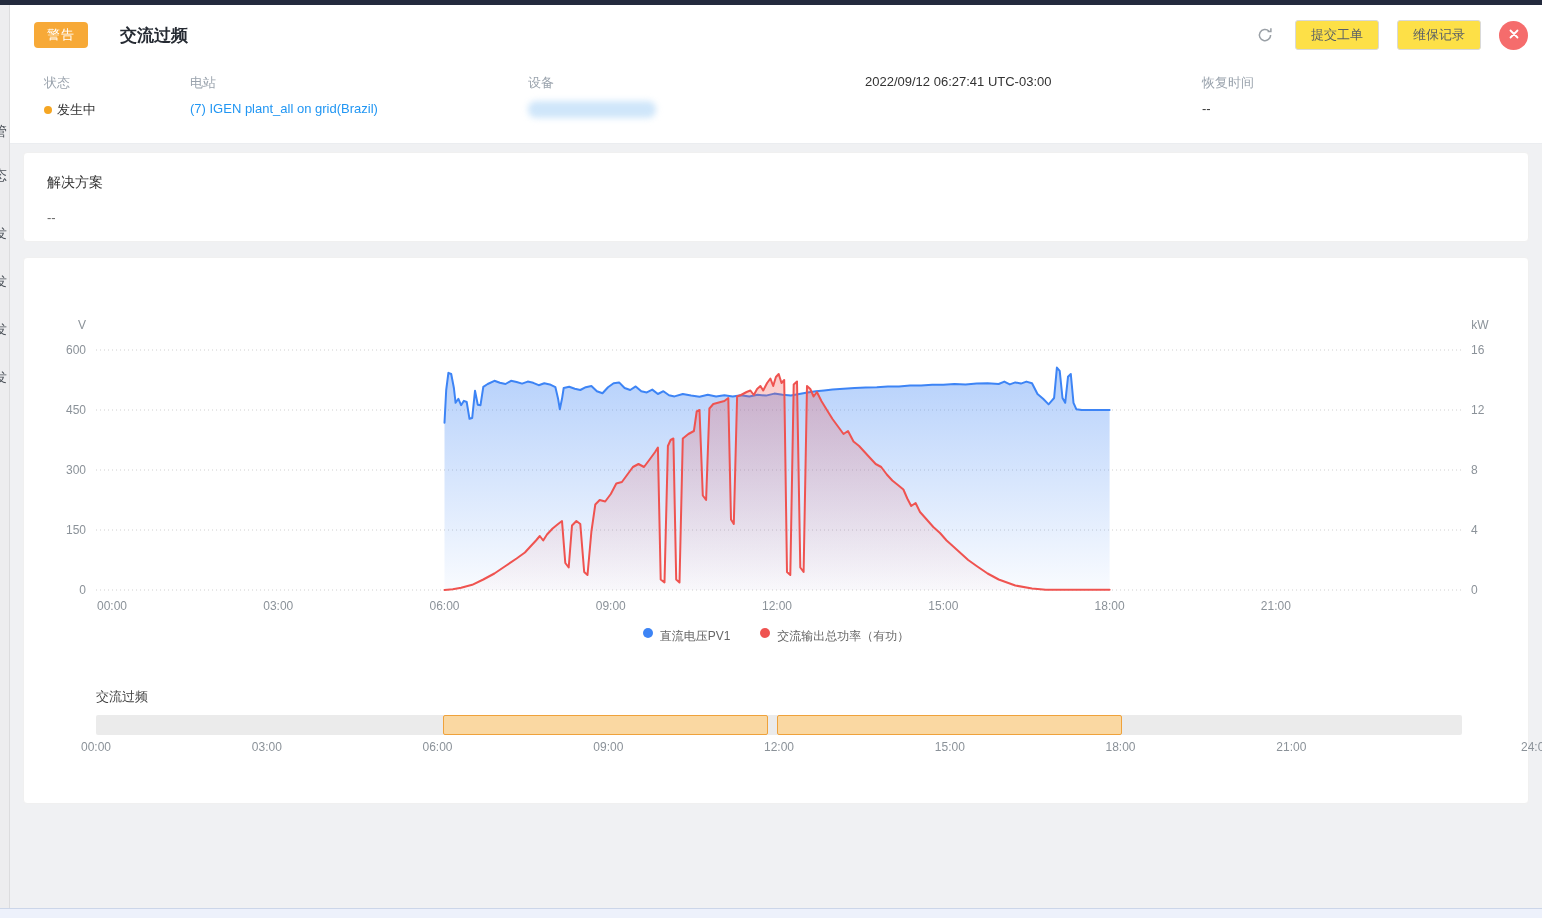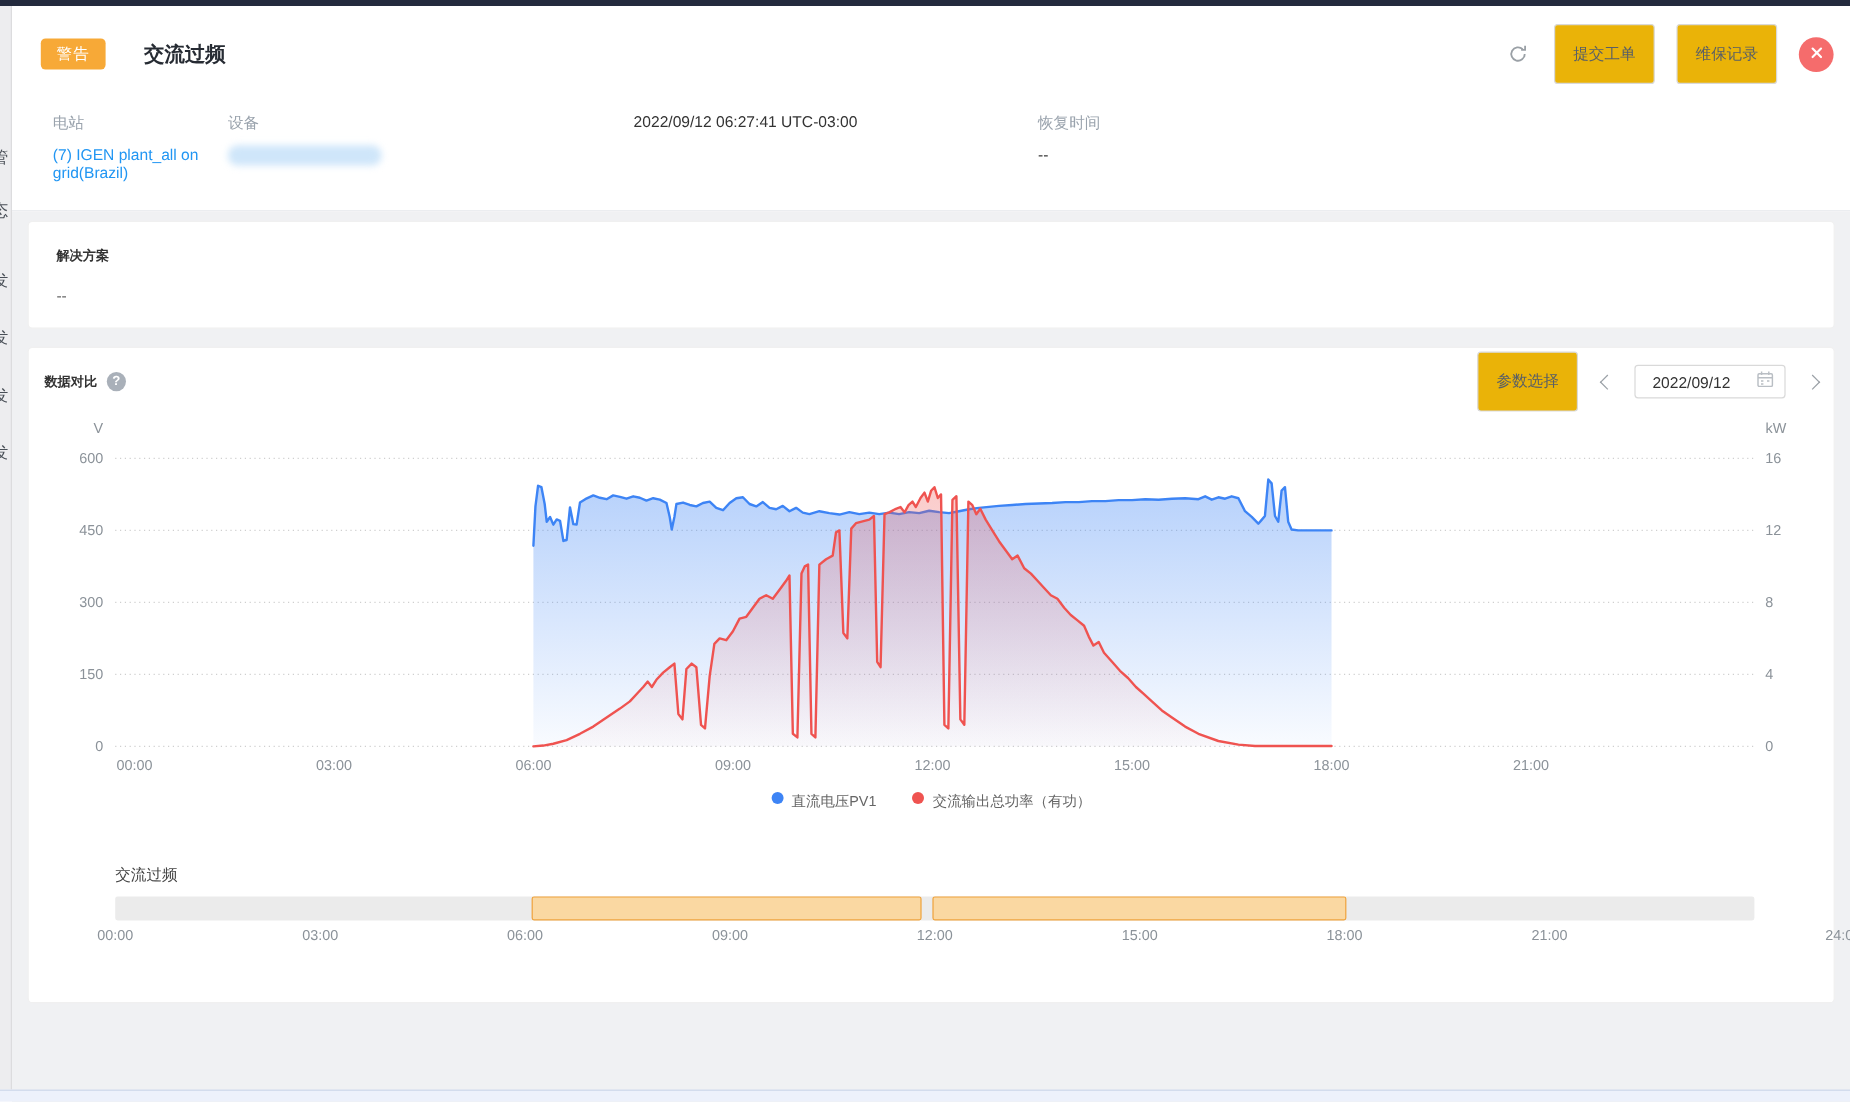--- a/index.html
+++ b/index.html
@@ -16,38 +16,38 @@
   .modal { position:absolute; left:10px; top:5px; width:1532px; height:903px; background:#fff; }
 
   .modal-top { background:#fff; padding:15px 14px 24px 24px; border-bottom:1px solid #ebedf0; }
   .head-row { display:flex; align-items:center;gap:20px; }
   .badge { background:#f7a937; color:#fff; font-size:13px; border-radius:4px;
     padding:4px 13px; letter-spacing:1px; }
   .title { font-size:17px; font-weight:bold; color:#262b33; margin-left:12px; }
   .head-actions { margin-left:auto; display:flex; align-items:center; }
   .icon-btn { width:20px; height:20px; display:flex; align-items:center; justify-content:center;
     cursor:pointer; margin-right:20px; }
-  .btn { background:#eab308; border:1px solid #d9d9d9; border-radius:3px; color:#595f66;
-    font-size:13px; padding:15px 15px; margin-right:18px; cursor:pointer;font-family:Liberation Mono, monospace; }
+  .btn { background:#fde047; border:1px solid #d9d9d9; border-radius:3px; color:#595f66;
+    font-size:13px; padding:5px 15px; margin-right:18px; cursor:pointer;font-family:Liberation Mono, monospace; }
   .close-btn { width:29px; height:29px; border-radius:50%; background:#f56c6c; border:none;
     display:flex; align-items:center; justify-content:center; cursor:pointer; margin-right:0; }
 
   .meta-row { display:grid; grid-template-columns:146px 338px 337px 337px 1fr;
     padding:24px 0 0 10px; }
   .meta-label { font-size:13px; color:#9aa3ad; margin-bottom:9px; }
   .meta-value { font-size:13px; color:#333; display:flex; align-items:center; }
   .status-dot { width:8px; height:8px; border-radius:50%; background:#f5a623;
     display:inline-block; margin-right:5px; }
   .link { color:#2196f3; cursor:pointer; }
   .redacted { width:128px; height:17px; border-radius:8px; background:#cfe6fa; filter:blur(3px); }
 
   .modal-body { background:#f0f1f3; height:776px; padding:8px 13px 0; }
   .card { background:#fff; border-radius:4px; border:1px solid #f0f0f0; }
   .solution-card { height:90px; padding:21px 23px; }
-  .card-title { font-size:11px; color:#333; font-weight:700; }
+  .card-title { font-size:14px; color:#333; font-weight:400; }
   .solution-value { font-size:13px; color:#666; margin-top:18px; }
 
   .chart-card { margin-top:15px; height:547px; position:relative; }
   .cc-head { position:absolute; top:13px; left:13px; right:13px; height:30px;
     display:flex; align-items:center; }
   .help-icon { width:16px; height:16px; border-radius:50%; background:#a9b0b9; color:#fff;
     font-size:11px; font-weight:bold; display:inline-flex; align-items:center;
     justify-content:center; margin-left:8px; cursor:pointer; }
   .cc-controls { margin-left:auto; display:flex; align-items:center; }
   .param-btn { margin-right:20px; }
@@ -115,20 +115,27 @@
             <svg width="14" height="14" viewBox="0 0 14 14">
               <path d="M3.5 3.5l7 7M10.5 3.5l-7 7" stroke="#fff" stroke-width="1.8" stroke-linecap="round"></path>
             </svg>
           </span>
         </button>
       </div>
     </div>
 
     <div class="meta-row">
       <div>
+        <div class="meta-label">状态</div>
+        <div class="meta-value">
+          <span class="status-dot"></span>
+          <span>发生中</span>
+        </div>
+      </div>
+      <div>
         <div class="meta-label">电站</div>
         <div class="meta-value">
             <span class="link">(7) IGEN plant_all on grid(Brazil)</span>
           </div>
       </div>
       <div>
         <div class="meta-label">设备</div>
         <div class="meta-value">
             <span class="redacted"></span>
           </div>
@@ -144,39 +151,20 @@
   </div>
 
   <div class="modal-body">
 
     <div class="card solution-card">
       <div class="card-title">解决方案</div>
       <div class="solution-value">--</div>
     </div>
 
     <div class="card chart-card">
-      <div class="cc-head">
-        <span class="card-title">数据对比</span>
-        <span class="help-icon">?</span>
-        <div class="cc-controls">
-          <button class="btn param-btn">参数选择</button>
-          <span class="chev chev-left"></span>
-          <div class="date-box">
-            <span class="date-text">2022/09/12</span>
-            <span>
-              <svg width="16" height="16" viewBox="0 0 16 16">
-                <rect x="2" y="3.5" width="12" height="10.5" rx="1" fill="none" stroke="#b9bec4" stroke-width="1.2"></rect>
-                <path d="M5 1.5v3M11 1.5v3M2 6.8h12" stroke="#b9bec4" stroke-width="1.2"></path>
-                <path d="M4.5 9.5h2M4.5 12h2M9.5 9.5h2" stroke="#b9bec4" stroke-width="1.2"></path>
-              </svg>
-            </span>
-          </div>
-          <span class="chev chev-right"></span>
-        </div>
-      </div>
 
       <svg id="chart" class="chart-svg" width="1505" height="305" viewBox="0 0 1505 305">
           <defs>
             <linearGradient id="grad0" x1="0" y1="0" x2="0" y2="1">
               <stop offset="0%" stop-color="rgba(61,132,245,0.38)"></stop>
               <stop offset="100%" stop-color="rgba(61,132,245,0.03)"></stop>
             </linearGradient>
             <linearGradient id="grad1" x1="0" y1="0" x2="0" y2="1">
               <stop offset="0%" stop-color="rgba(239,83,80,0.30)"></stop>
               <stop offset="100%" stop-color="rgba(239,83,80,0.02)"></stop>

